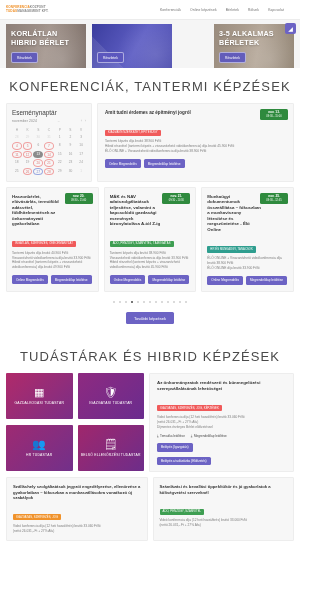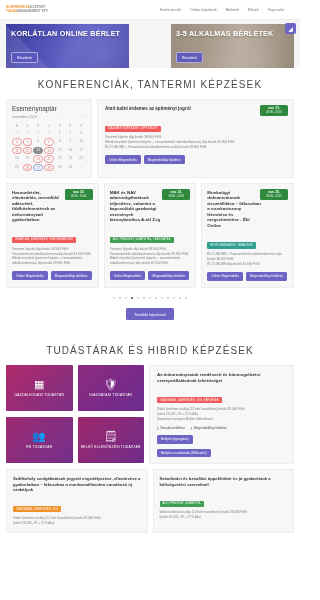--- a/index.html
+++ b/index.html
@@ -66,21 +66,21 @@
   .chat-fab {
     position: absolute; right: 4px; top: 3px; z-index: 9;
     width: 11px; height: 11px; border-radius: 2px;
     background: #6c63c4; color: #fff;
     display: flex; align-items: center; justify-content: center;
     font-size: 6px; cursor: pointer;
   }
 
   
   .section-title {
-    text-align: center; font-size: 10px; color: #4a4a4a;
+    text-align: center; font-size: 13px; color: #4a4a4a;
     letter-spacing: 1.1px; padding: 11px 0 9px 0; font-weight: normal;
   }
 
   
   .conf-wrap { padding: 0 6px; }
   .row { display: flex; gap: 5px; }
   .card {
     background: #f7f7f7; border: .5px solid #ededed; border-radius: 1px;
     position: relative; overflow: hidden;
   }
@@ -202,22 +202,25 @@
   <nav class="nav">
     <span class="nav-item">Konferenciák</span>
     <span class="nav-item">Online képzések</span>
     <span class="nav-item">Bérletek</span>
     <span class="nav-item">Rólunk</span>
     <span class="nav-item">Kapcsolat</span>
   </nav>
 </div>
 
 <div class="hero">
+  <div class="hero-card hero-1">
+    <div class="hero-title">KORLÁTLAN HIBRID BÉRLET</div>
+    <div class="hero-btn">Részletek</div>
+  </div>
   <div class="hero-card hero-2">
-    <div class="hero-title">KORLÁTLAN ONLINE BÉRLET</div>
     <div class="hero-btn">Részletek</div>
   </div>
   <div class="hero-card hero-3">
     <div class="hero-title">3-5 ALKALMAS BÉRLETEK</div>
     <div class="hero-btn">Részletek</div>
   </div>
   <div class="chat-fab">◢</div>
 </div>
 
 <div class="section-title">KONFERENCIÁK, TANTERMI KÉPZÉSEK</div>

